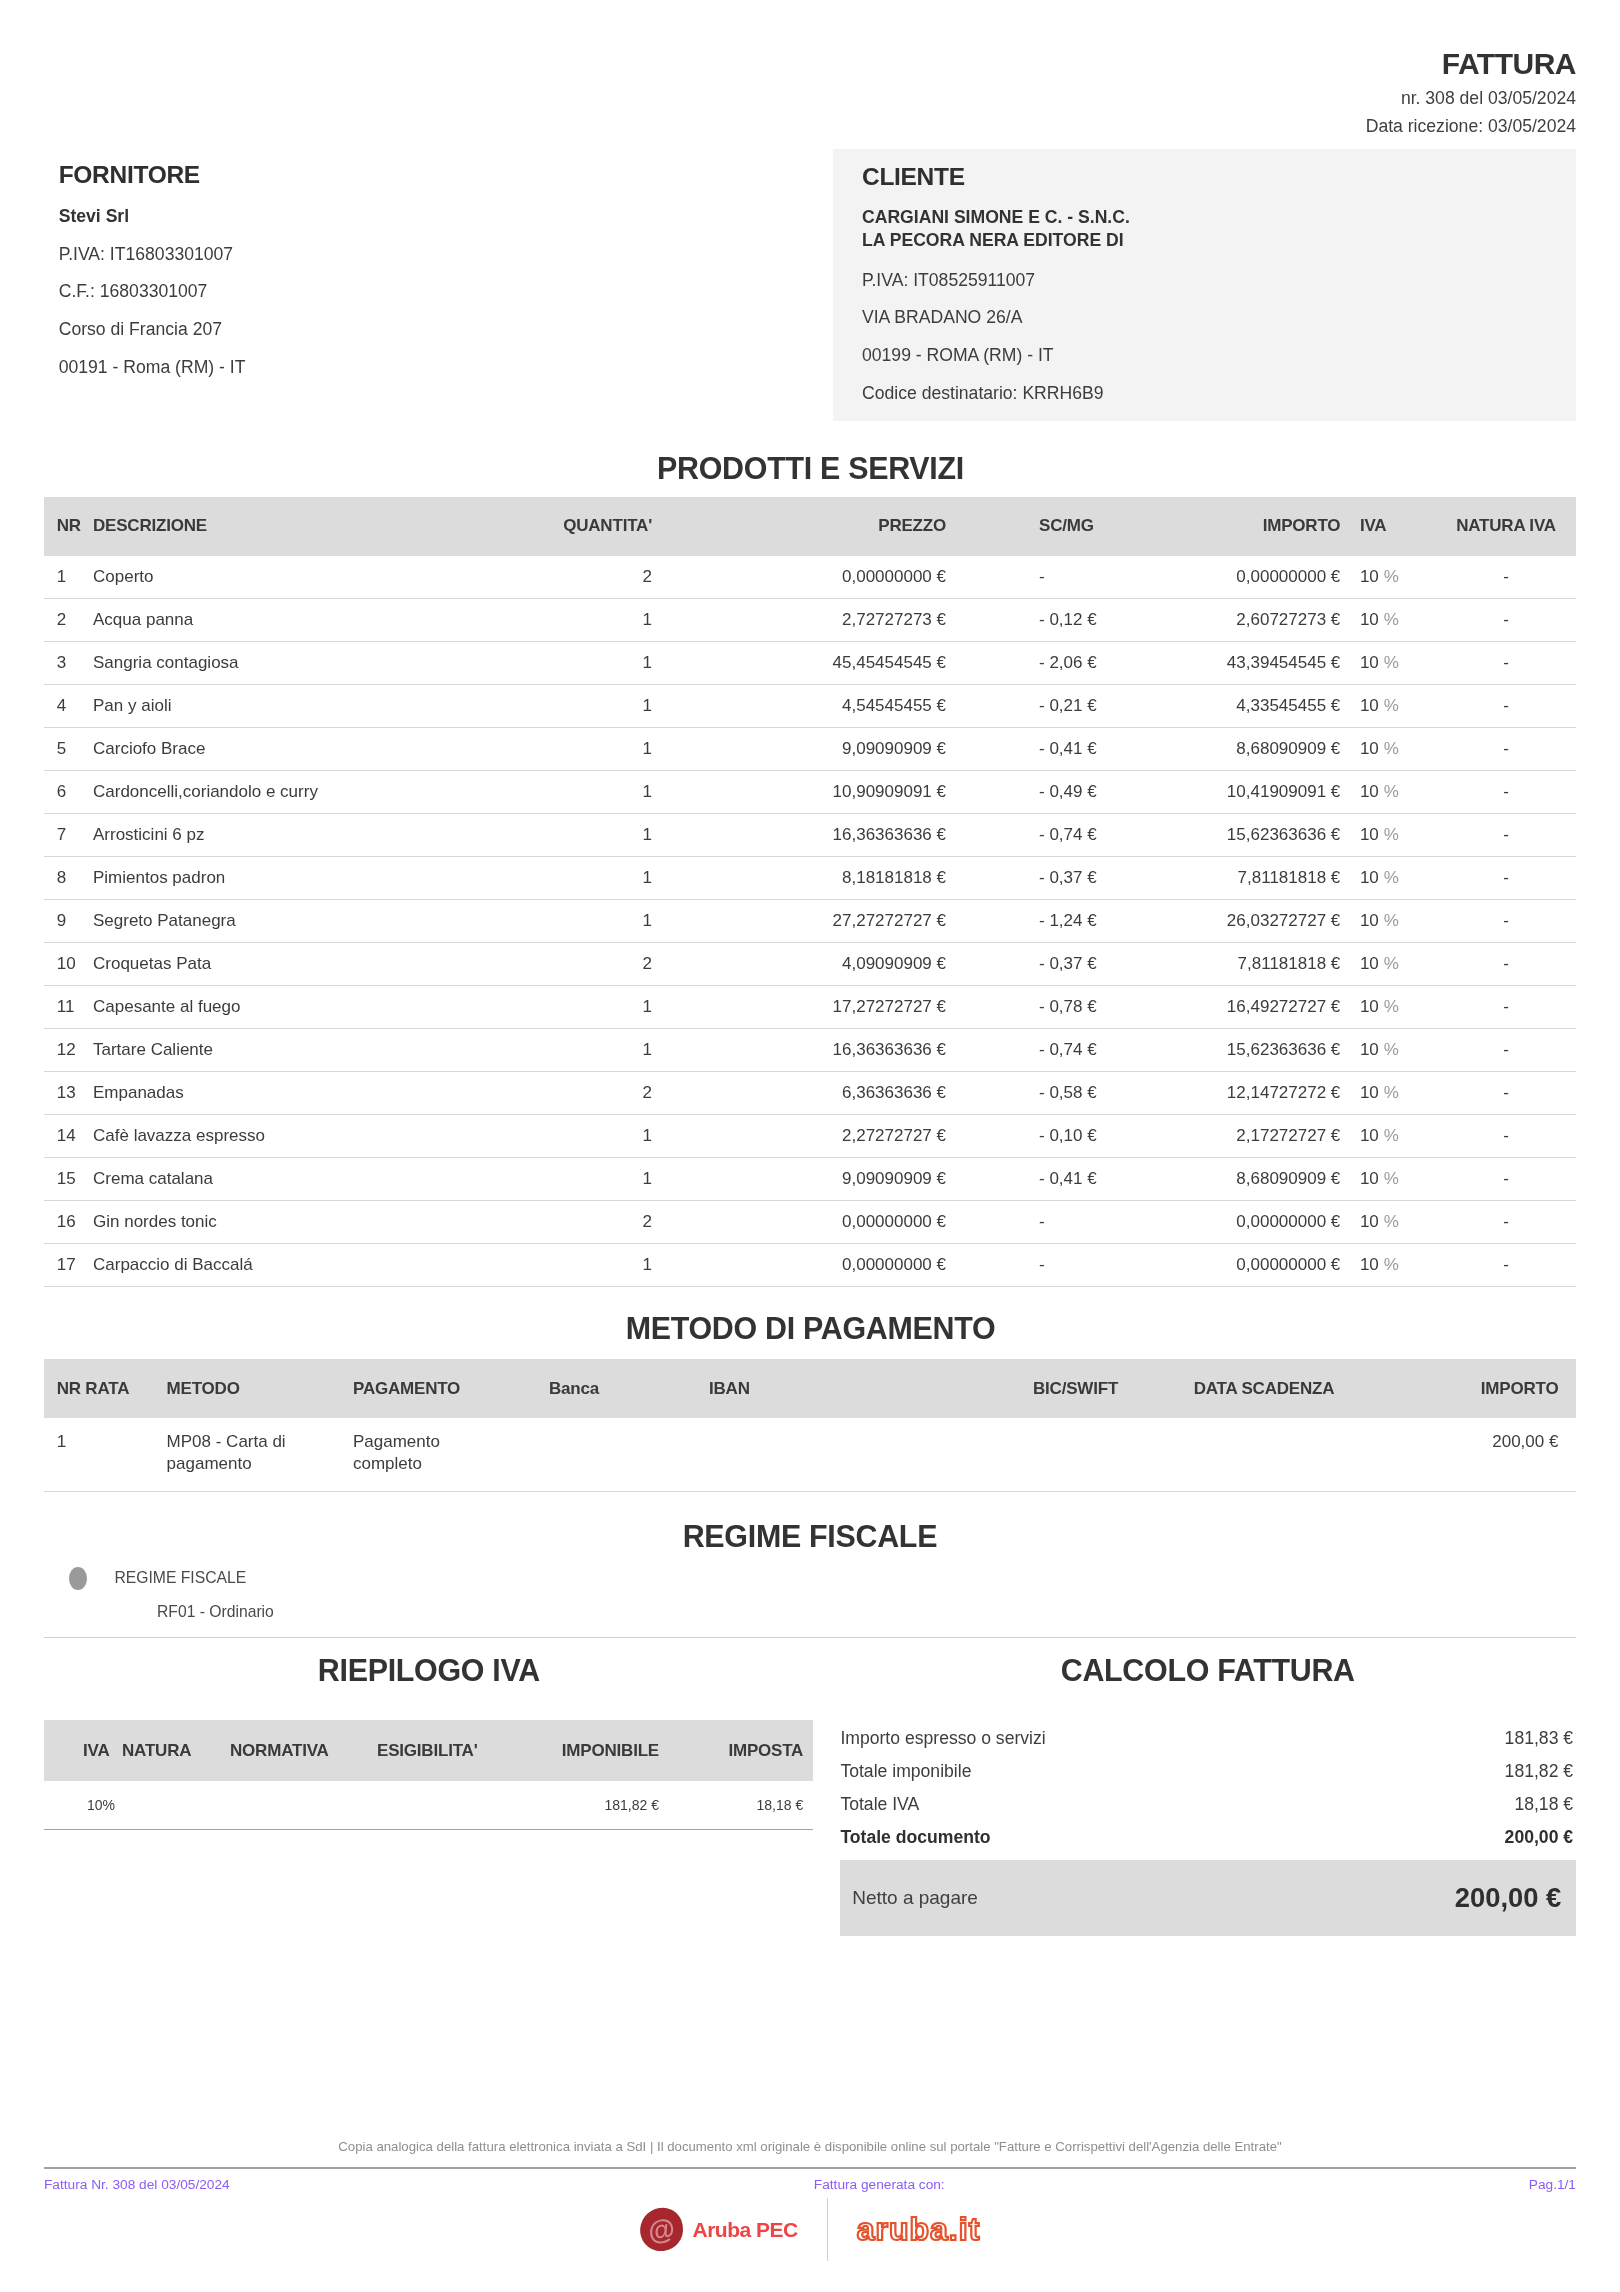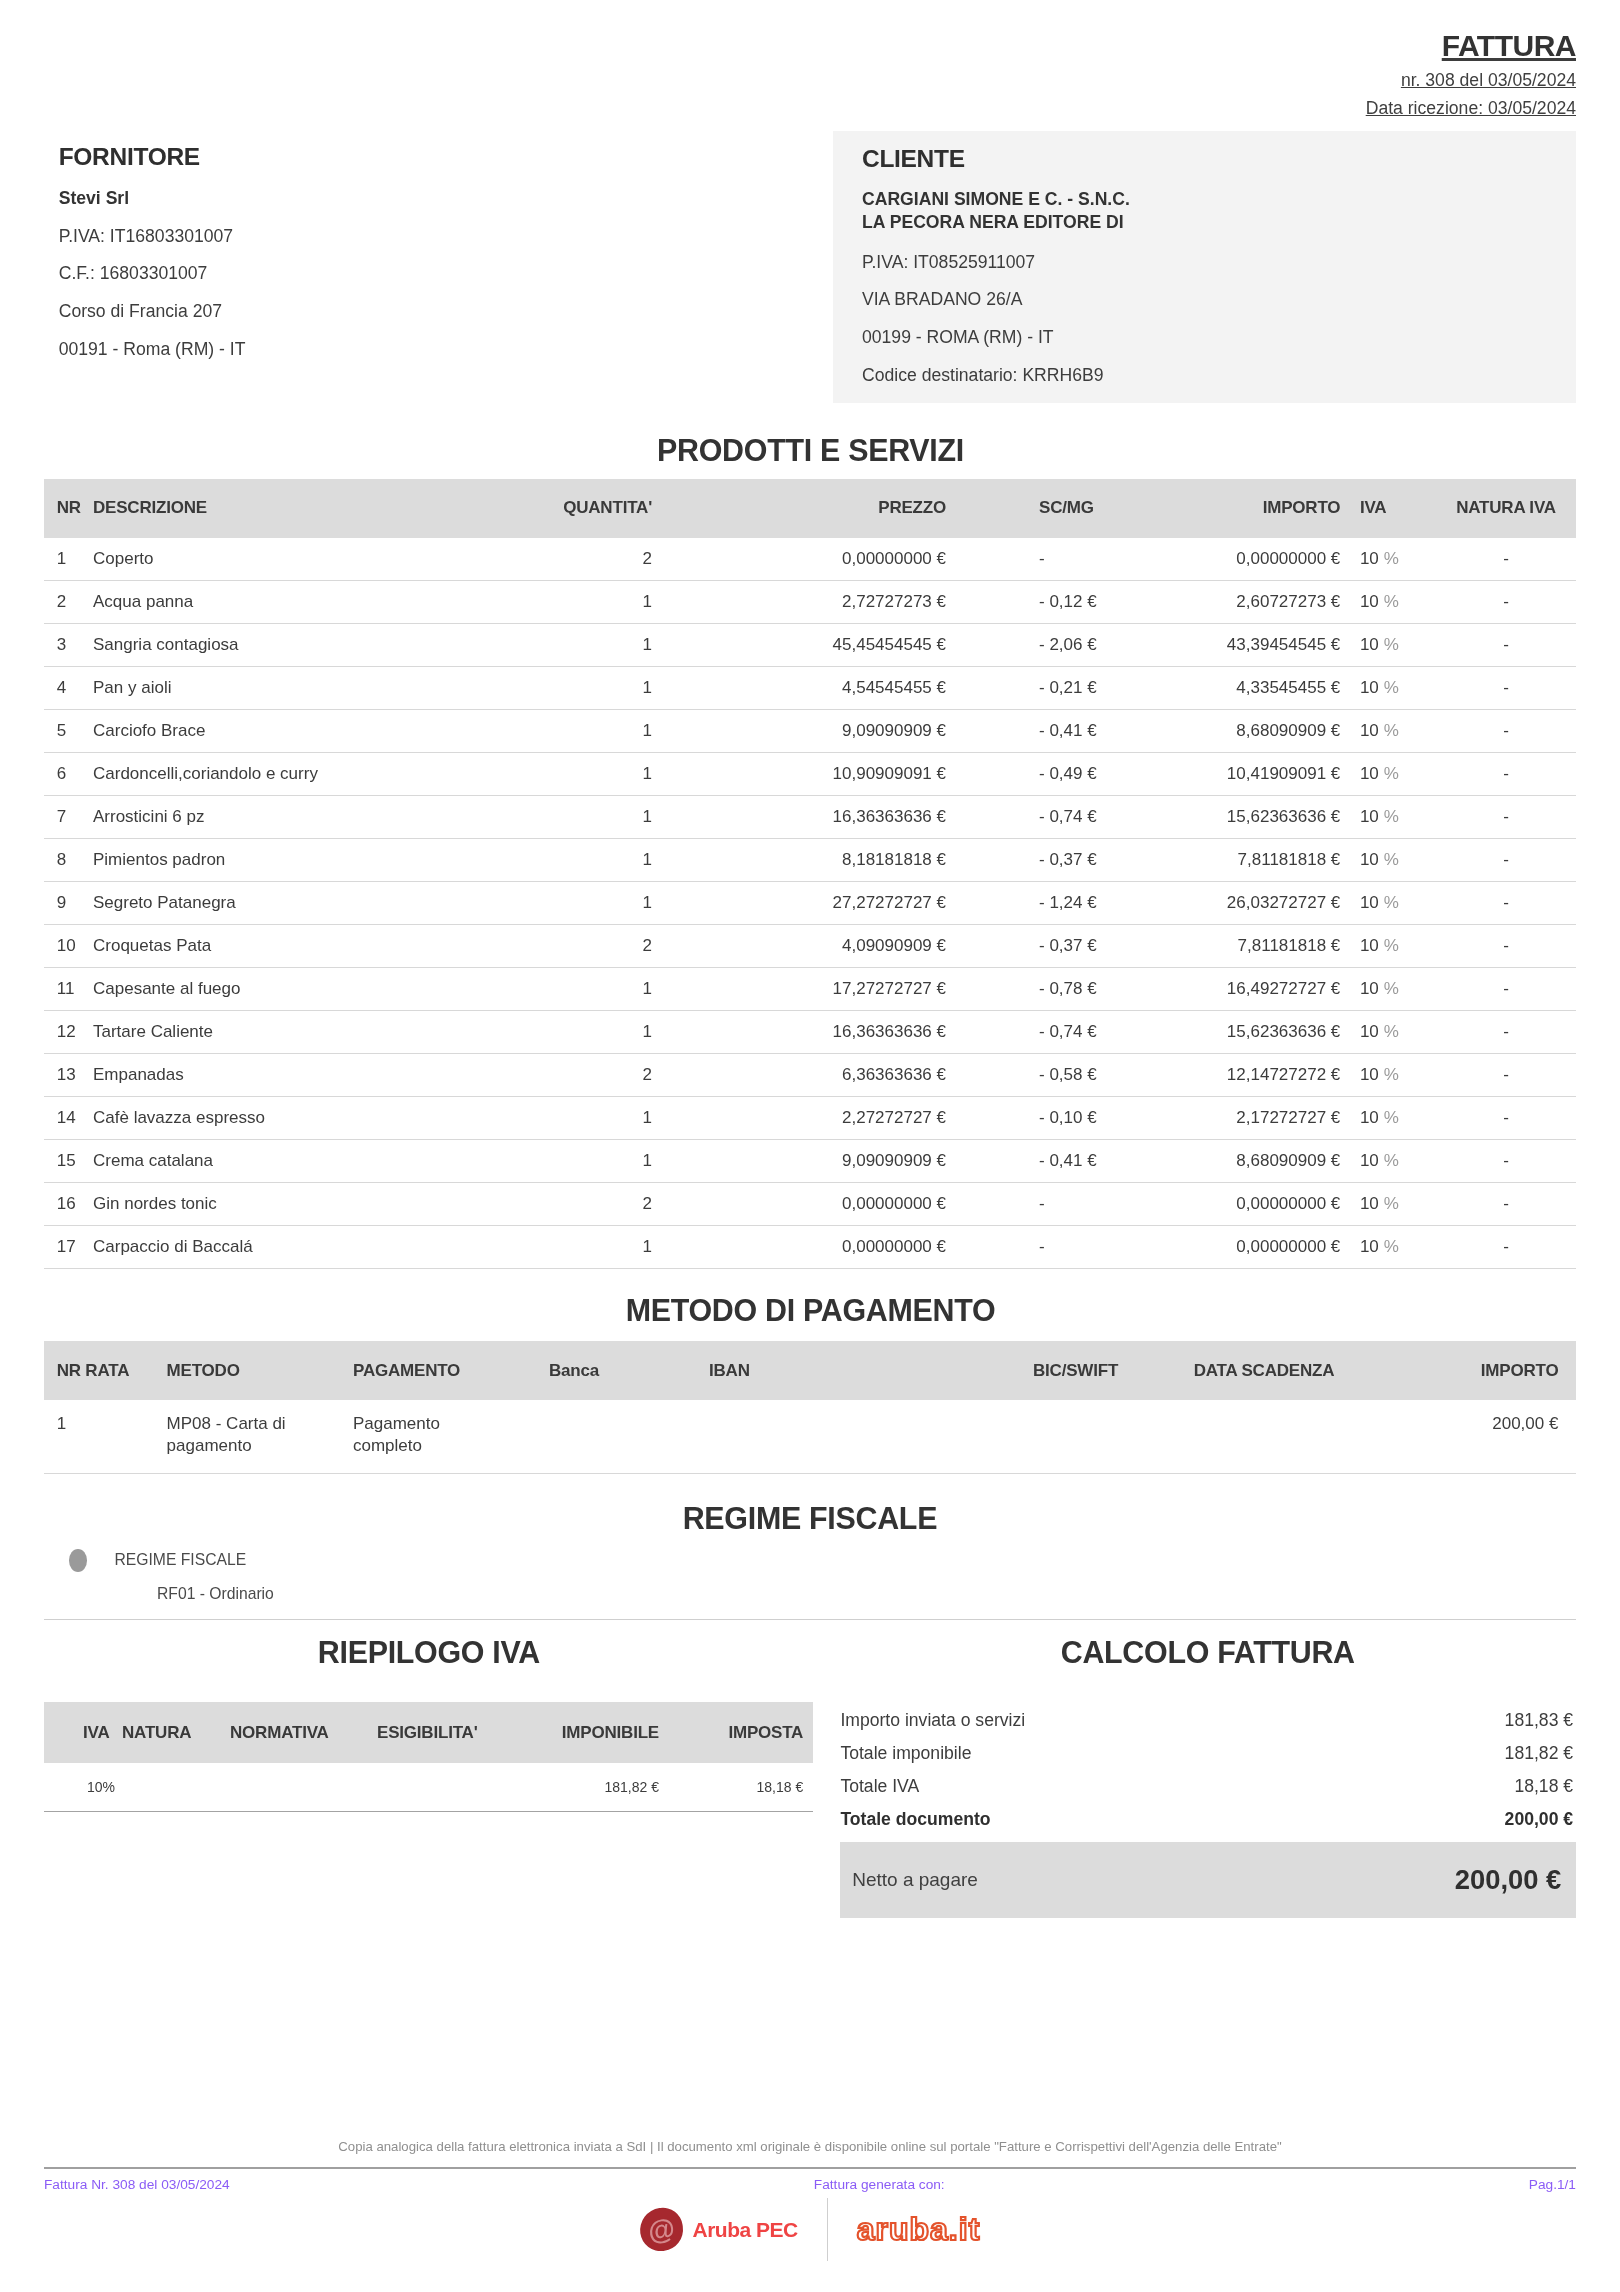--- a/index.html
+++ b/index.html
@@ -1,21 +1,21 @@
 <!DOCTYPE html>
 <html><head>
 <meta charset="utf-8">
 <style>
   * { margin:0; padding:0; box-sizing:border-box; }
   body { background:#ffffff; font-family:"Liberation Sans","DejaVu Sans",sans-serif; color:#3d3d3d; }
   .page { position:relative; width:1620px; height:2293px; background:#fff; overflow:hidden; }
   .content { padding:0 44px; }
 
   
-  .doc-header { padding-top:29px; text-align:right;text-decoration:underline; }
+  .doc-header { padding-top:47px; text-align:right; }
   .doc-title { font-size:30px; font-weight:bold; color:#333; letter-spacing:-0.5px; }
   .doc-sub { font-size:17.6px; margin-top:6.9px; color:#3f3f3f; }
 
   
   .info-row { display:flex; margin-top:12.7px; }
   .fornitore { width:510px; padding:11.8px 0 0 14.7px; }
   .party-heading { font-size:24.5px; font-weight:bold; color:#2f2f2f; letter-spacing:-0.3px; }
   .party-line { font-size:17.6px; margin-top:16.7px; color:#3d3d3d; }
   .party-line.bold { font-weight:bold; color:#333; }
   .cliente-panel { margin-left:auto; width:743px; min-height:247px; background:#f3f3f3; padding:13.7px 19.6px 17.6px 29px; }
@@ -381,21 +381,21 @@
           <div class="cell"></div>
           <div class="cell"></div>
           <div class="cell iva-imponibile">181,82 €</div>
           <div class="cell iva-imposta">18,18 €</div>
         </div>
       </div>
       <div class="right-col">
         <div class="sec-title"><span>CALCOLO FATTURA</span></div>
         <div class="calc-lines">
           <div class="calc-line">
-            <div class="calc-label">Importo inviata o servizi</div>
+            <div class="calc-label">Importo espresso o servizi</div>
             <div class="calc-value">181,83 €</div>
           </div>
           <div class="calc-line">
             <div class="calc-label">Totale imponibile</div>
             <div class="calc-value">181,82 €</div>
           </div>
           <div class="calc-line">
             <div class="calc-label">Totale IVA</div>
             <div class="calc-value">18,18 €</div>
           </div>

